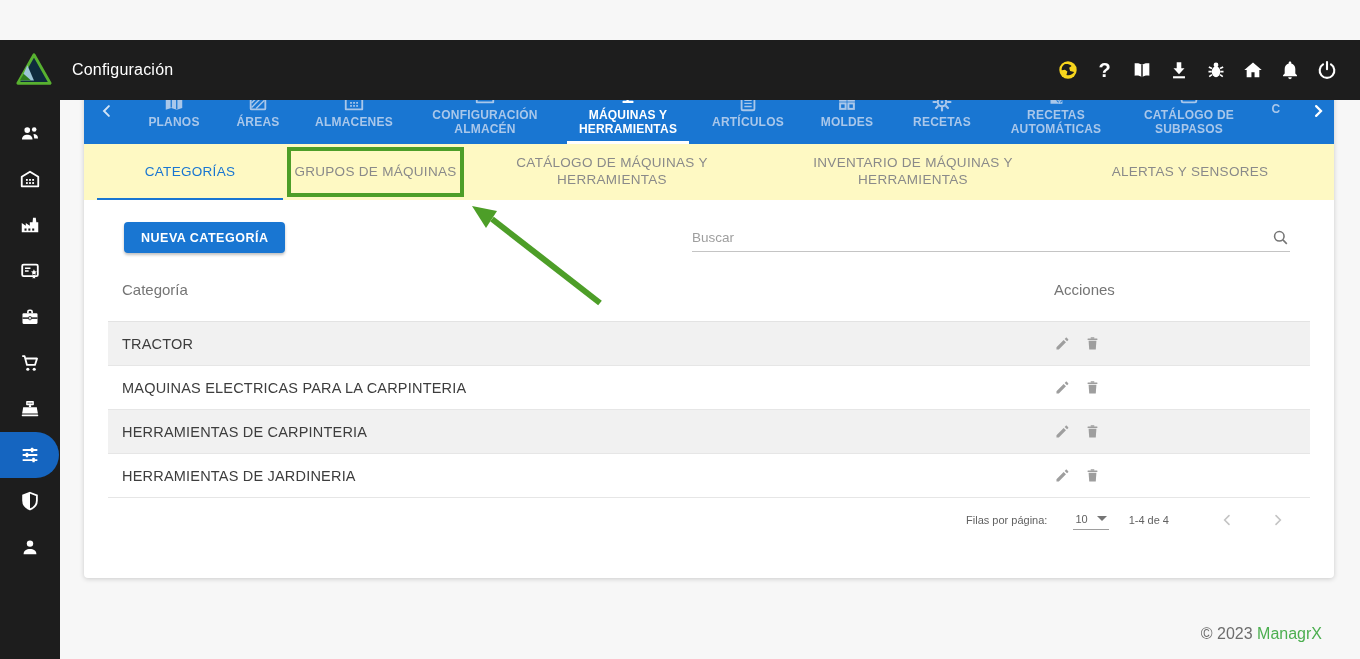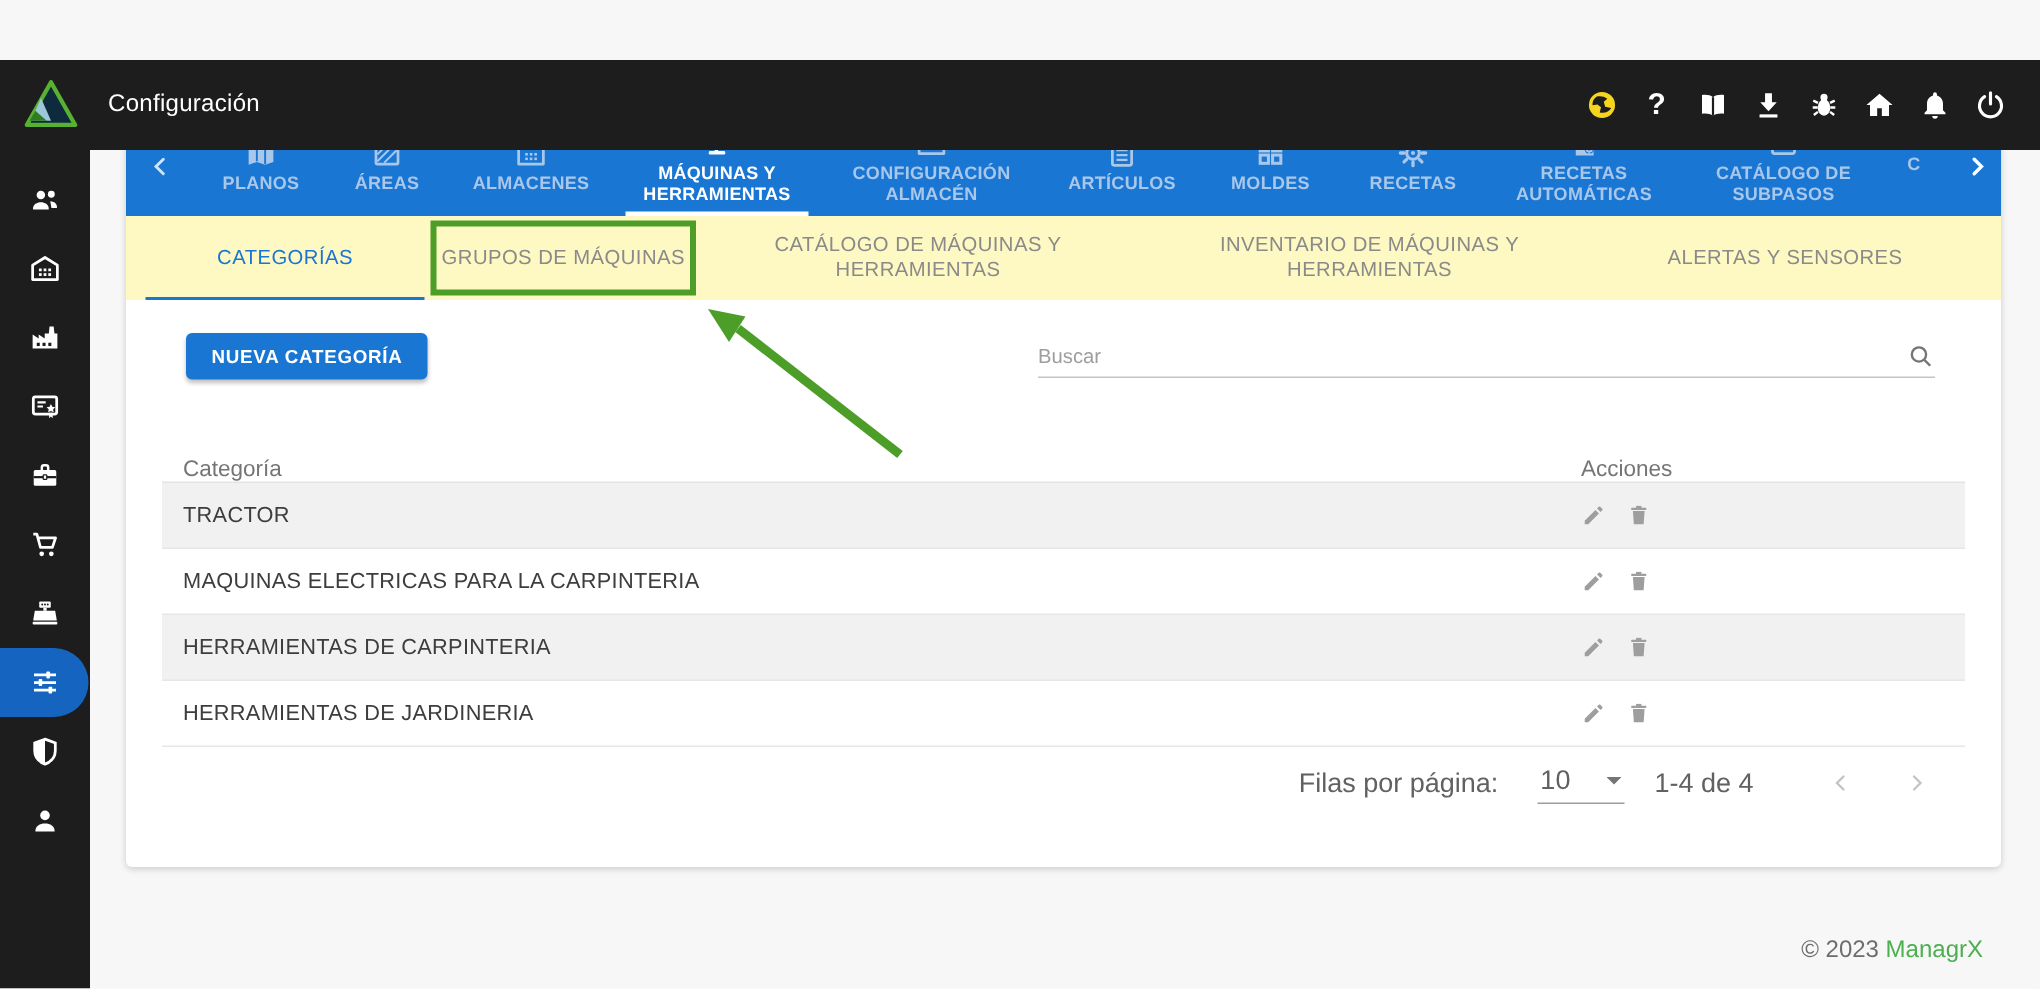--- a/index.html
+++ b/index.html
@@ -52,34 +52,34 @@
 
   
   .btn-new { position:absolute; left:40px; top:144px; height:31px; padding:0 17px; background:#1976d2; color:#fff; border:none; border-radius:4px; font-family:inherit; font-size:12.5px; font-weight:bold; letter-spacing:.5px; box-shadow:0 2px 3px rgba(0,0,0,.25); cursor:pointer; }
   .search-wrap { position:absolute; left:608px; top:146px; width:598px; height:28px; border-bottom:1px solid #c4c4c4; display:flex; align-items:center; }
   .search-input { flex:1; border:none; outline:none; background:transparent; font-family:inherit; font-size:13.5px; color:#424242; }
   .search-input::placeholder { color:#9e9e9e; }
   .search-ic { width:19px; height:19px; color:#757575; cursor:pointer; }
   .search-ic svg { width:19px; height:19px; display:block; }
 
   
-  .thead { position:absolute; left:24px; top:203px; width:1202px; height:41px; display:flex; align-items:flex-end; color:#757575; font-size:15px; border-bottom:1px solid #e3e3e3; }
+  .thead { position:absolute; left:24px; top:203px; width:1202px; height:41px; display:flex; align-items:flex-start; color:#757575; font-size:15px; border-bottom:1px solid #e3e3e3; }
   .th-cat { flex:0 0 946px; padding-left:14px; }
   .tbody { position:absolute; left:24px; top:244px; width:1202px; }
   .trow { height:44px; display:flex; align-items:center; font-size:14.5px; color:#3d3d3d; border-bottom:1px solid #e6e6e6; cursor:default; }
   .trow:nth-child(odd) { background:#f1f1f1; }
   .td-cat { flex:0 0 946px; padding-left:14px; letter-spacing:.2px; }
   .row-actions { display:flex; align-items:center; gap:13px; color:#9e9e9e; }
   .act-ic { width:17px; height:17px; cursor:pointer; }
   .act-ic svg { width:17px; height:17px; display:block; }
 
   
-  .pagination { position:absolute; top:430px; right:44px; display:flex; align-items:center; color:#616161; font-size:18px; }
+  .pagination { position:absolute; top:430px; right:44px; display:flex; align-items:center; color:#616161; font-size:11px; }
   .pp-label { margin-right:26px; }
-  .pp-select { display:flex; align-items:center; gap:24px; border-bottom:1px solid #9e9e9e; padding:2px 2px 4px; cursor:pointer; }
+  .pp-select { display:flex; align-items:center; gap:9px; border-bottom:1px solid #9e9e9e; padding:2px 2px 4px; cursor:pointer; }
   .caret { width:0; height:0; border-left:5px solid transparent; border-right:5px solid transparent; border-top:5px solid #757575; }
   .pp-range { margin-left:20px; }
   .pg-chev { width:24px; height:24px; color:#c4c4c4; display:flex; align-items:center; justify-content:center; cursor:pointer; }
   .pg-chev svg { width:16px; height:16px; }
   .pg-chev.prev { margin-left:46px; } .pg-chev.next { margin-left:27px; }
 
   
   .footer { position:absolute; right:38px; bottom:16px; font-size:16px; color:#6d6d6d; }
   .footer .brand { color:#4caf50; cursor:pointer; }
 </style>
@@ -277,42 +277,42 @@
               <rect x="7.8" y="12" width="1.9" height="1.9"></rect>
               <rect x="11.1" y="12" width="1.9" height="1.9"></rect>
               <rect x="14.4" y="12" width="1.9" height="1.9"></rect>
               <rect x="7.8" y="15.3" width="1.9" height="1.9"></rect>
               <rect x="11.1" y="15.3" width="1.9" height="1.9"></rect>
               <rect x="14.4" y="15.3" width="1.9" height="1.9"></rect>
             </g>
           </svg>
         <span>ALMACENES</span>
       </div>
-      <div class="tab w-maq active">
-        <svg viewBox="0 0 24 24" fill="currentColor">
-            <rect x="6" y="18.2" width="12" height="2.6" rx="1"></rect>
-            <path d="M10.3 18.5v-7.2L14.6 7l2.2 2.2-4 4.3v5z"></path>
-            <circle cx="15.5" cy="7.8" r="2.2"></circle>
-            <path d="M16.8 4.6c1.8-1.2 4-.6 4.8.9l-2 .9c-.4-.7-1.3-1-2.1-.6zM18.6 9.5c1.4 1 2.6.9 3.4-.1l-1.7-1.3z"></path>
-          </svg>
-        <span>MÁQUINAS Y HERRAMIENTAS</span>
-      </div>
       <div class="tab w-conf">
         <svg viewBox="0 0 24 24">
             <path d="M3 9.6 12 4l9 5.6V20H3z" fill="none" stroke="currentColor" stroke-width="2" stroke-linejoin="round"></path>
             <g fill="currentColor">
               <rect x="7.8" y="12" width="1.9" height="1.9"></rect>
               <rect x="11.1" y="12" width="1.9" height="1.9"></rect>
               <rect x="14.4" y="12" width="1.9" height="1.9"></rect>
               <rect x="7.8" y="15.3" width="1.9" height="1.9"></rect>
               <rect x="11.1" y="15.3" width="1.9" height="1.9"></rect>
               <rect x="14.4" y="15.3" width="1.9" height="1.9"></rect>
             </g>
           </svg>
         <span>CONFIGURACIÓN ALMACÉN</span>
+      </div>
+      <div class="tab w-maq active">
+        <svg viewBox="0 0 24 24" fill="currentColor">
+            <rect x="6" y="18.2" width="12" height="2.6" rx="1"></rect>
+            <path d="M10.3 18.5v-7.2L14.6 7l2.2 2.2-4 4.3v5z"></path>
+            <circle cx="15.5" cy="7.8" r="2.2"></circle>
+            <path d="M16.8 4.6c1.8-1.2 4-.6 4.8.9l-2 .9c-.4-.7-1.3-1-2.1-.6zM18.6 9.5c1.4 1 2.6.9 3.4-.1l-1.7-1.3z"></path>
+          </svg>
+        <span>MÁQUINAS Y HERRAMIENTAS</span>
       </div>
       <div class="tab w-art">
         <svg viewBox="0 0 24 24">
             <rect x="5" y="4" width="14" height="17" rx="1.5" fill="none" stroke="currentColor" stroke-width="2"></rect>
             <rect x="9" y="2.5" width="6" height="3.2" rx="1" fill="currentColor"></rect>
             <g stroke="currentColor" stroke-width="1.6">
               <path d="M8 10h8M8 13.5h8M8 17h8"></path>
             </g>
           </svg>
         <span>ARTÍCULOS</span>

